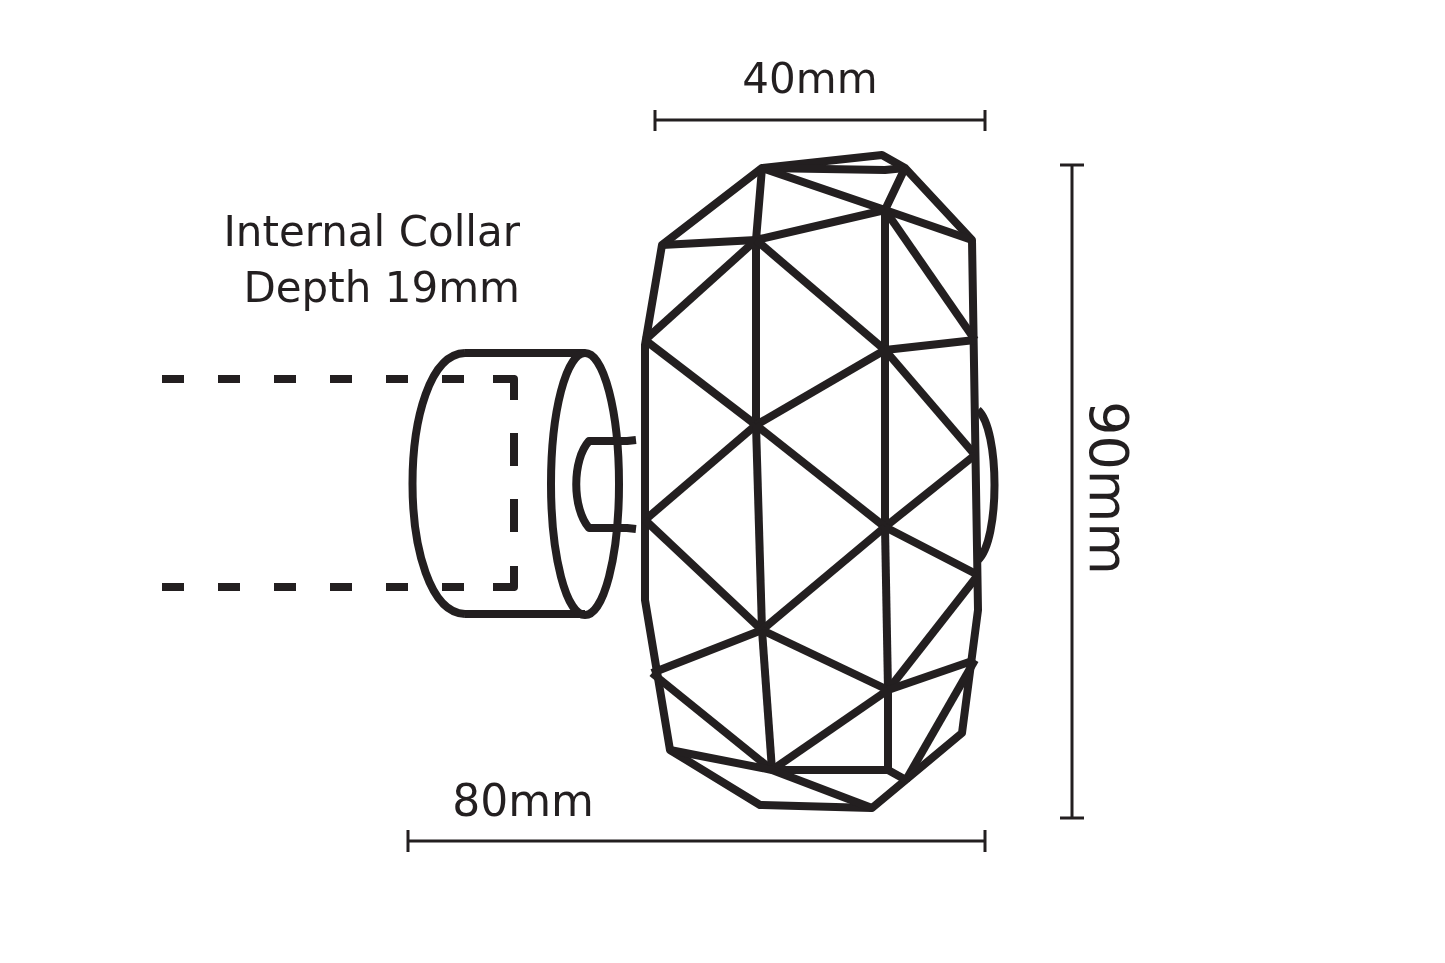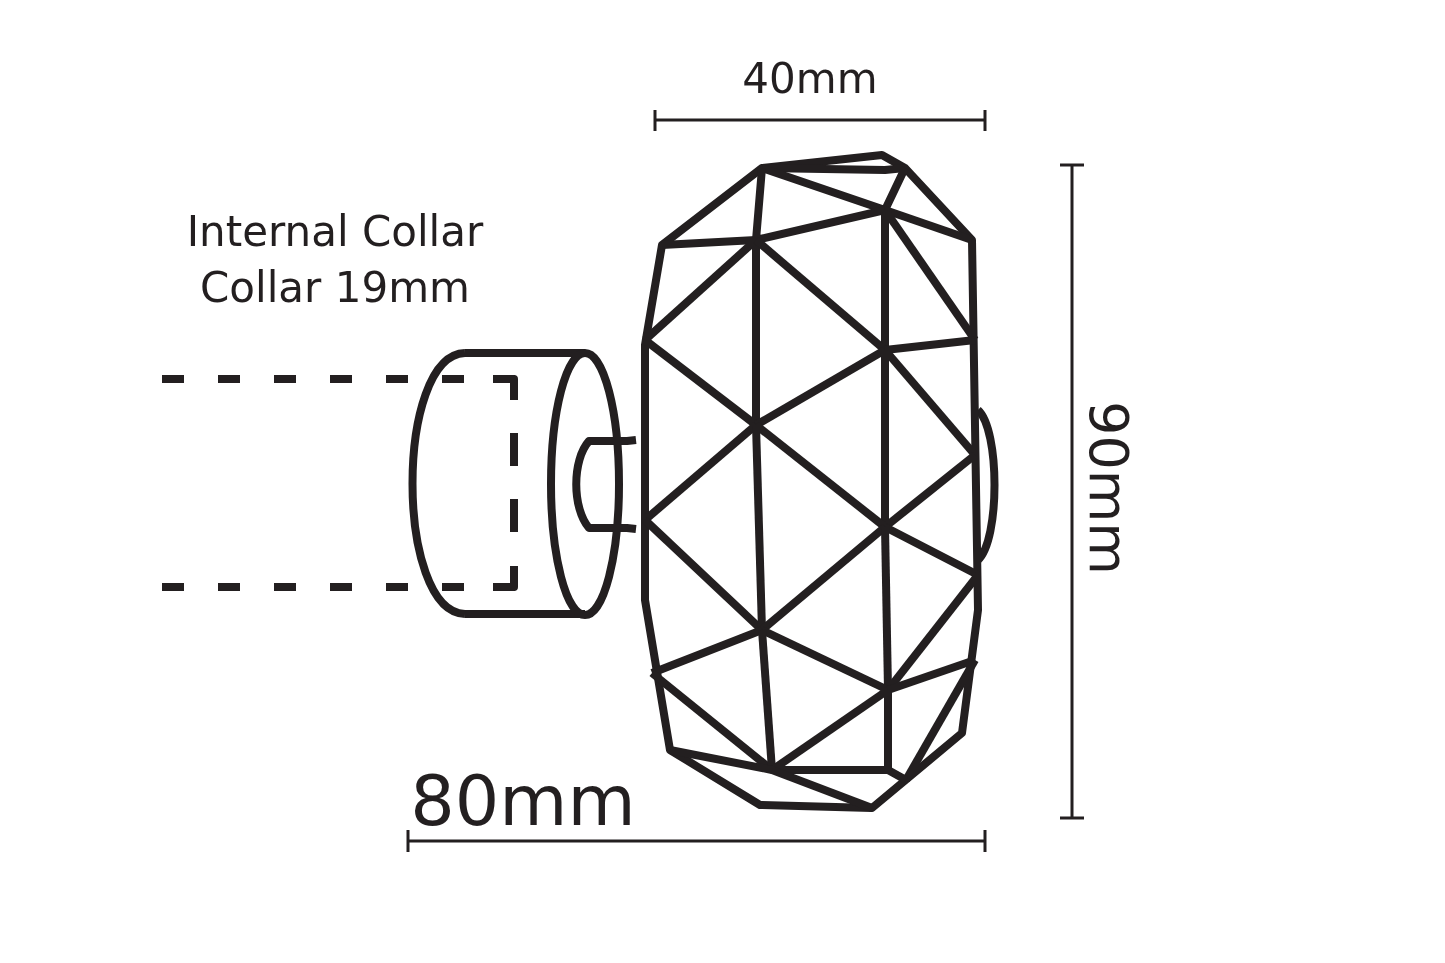--- a/index.html
+++ b/index.html
@@ -1,22 +1,22 @@
 <!DOCTYPE html>
 <html><head>
   <meta charset="utf-8">
   <style>
     html, body { margin: 0; padding: 0; background: #ffffff; }
     body { width: 1445px; height: 963px; overflow: hidden; position: relative; font-family: "DejaVu Sans", sans-serif; }
     #diagram { position: absolute; left: 0; top: 0; width: 1445px; height: 963px; }
     .lbl { position: absolute; color: #231f20; white-space: nowrap; font-family: "DejaVu Sans", sans-serif; }
     .dim-top { left: 655px; top: 44px; width: 310px; text-align: center; font-size: 42px; line-height: 70px; }
-    .dim-bottom { left: 408px; top: 766px; width: 230px; text-align: center; font-size: 70px; line-height: 70px; }
+    .dim-bottom { left: 408px; top: 766px; width: 230px; text-align: center; font-size: 44px; line-height: 70px; }
     .dim-right { left: 1108px; top: 488px; font-size: 54px; line-height: 70px; transform: translate(-50%, -50%) rotate(90deg); transform-origin: center; }
-    .note { left: 150px; top: 204px; width: 370px; text-align: center; font-size: 42px; line-height: 56px; }
+    .note { left: 150px; top: 204px; width: 370px; text-align: right; font-size: 42px; line-height: 56px; }
     .note span { display: block; }
   </style>
 </head>
 <body>
 
 <svg id="diagram" viewBox="0 0 1445 963" xmlns="http://www.w3.org/2000/svg">
   <g fill="none" stroke="#231f20" stroke-linejoin="round" stroke-linecap="butt">
 
     <g stroke-width="3">
       <line x1="655" y1="120" x2="985" y2="120"></line>
@@ -97,14 +97,14 @@
       <polyline points="772,770 872,808"></polyline>
     </g>
   </g>
 </svg>
 
 <div class="lbl dim-top">40mm</div>
 <div class="lbl dim-bottom">80mm</div>
 <div class="lbl dim-right">90mm</div>
 <div class="lbl note">
   <span>Internal Collar</span>
-  <span>Collar 19mm</span>
+  <span>Depth 19mm</span>
 </div>
 
 </body></html>

